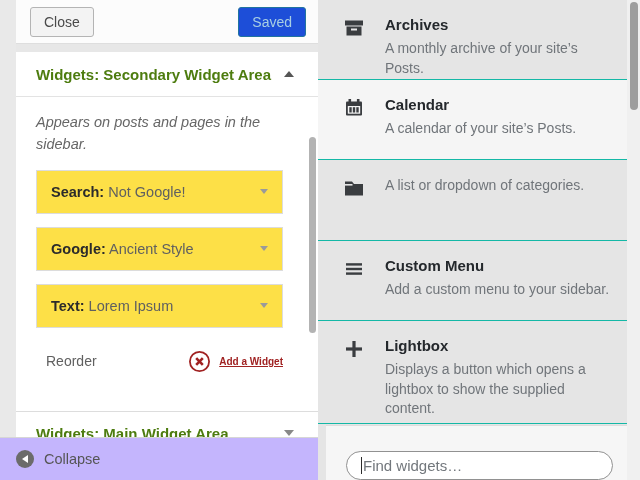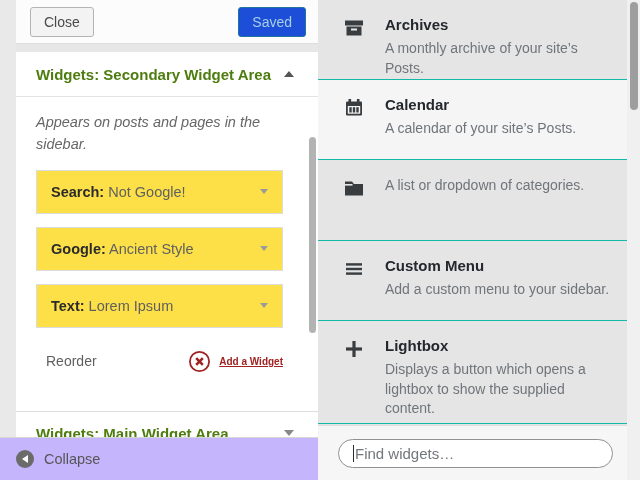--- a/index.html
+++ b/index.html
@@ -48,22 +48,22 @@
   .right-panel { flex:1; position:relative; background:#e5e5e5; height:480px; }
   .widget-list { margin-right:13px; }
   .widget-item { display:flex; gap:20px; padding:16px 15px 0 25px; border-bottom:1px solid #14b8a6; cursor:pointer; }
   .widget-item.h80  { height:80px; }
   .widget-item.h81  { height:81px; }
   .widget-item.h103 { height:103px; }
   .widget-item.highlighted { background:#f5f5f5; }
   .wi-icon { width:22px; height:22px; flex:none; margin-top:1px; }
   .wi-title { font-size:15px; font-weight:bold; color:#24282c; margin-bottom:6px; }
   .wi-desc { font-size:14px; color:#70757a; line-height:1.4; max-width:232px; }
-  .search-area { position:absolute; bottom:0; left:0; right:13px; height:55px; background:#f6f6f6;
-                 border-top:1px solid #ddd; display:flex; align-items:center; padding:0 14px 0 20px; }
+  .search-area { position:absolute; bottom:0; left:8px; right:13px; height:55px; background:#f6f6f6;
+                 border-top:1px solid #ddd; display:flex; align-items:flex-end; padding:0 14px 0 20px; }
   .search-pill { position:relative; flex:1; }
   .search-pill input { width:100%; height:29px; border:1px solid #919191; border-radius:15px;
                        background:#fff; padding:0 16px; font-size:15px; font-family:inherit; color:#444; outline:none; }
   .search-pill input::placeholder { color:#72777c; }
   .text-caret { position:absolute; left:15px; top:6px; width:1px; height:17px; background:#2b2b2b; }
   .right-scroll-track { position:absolute; right:0; top:0; width:13px; height:100%; background:#f0f0f0; }
   .right-scroll-thumb { position:absolute; right:2px; top:2px; width:8px; height:108px;
                         background:#9e9e9e; border-radius:4px; }
 </style>
 </head>

